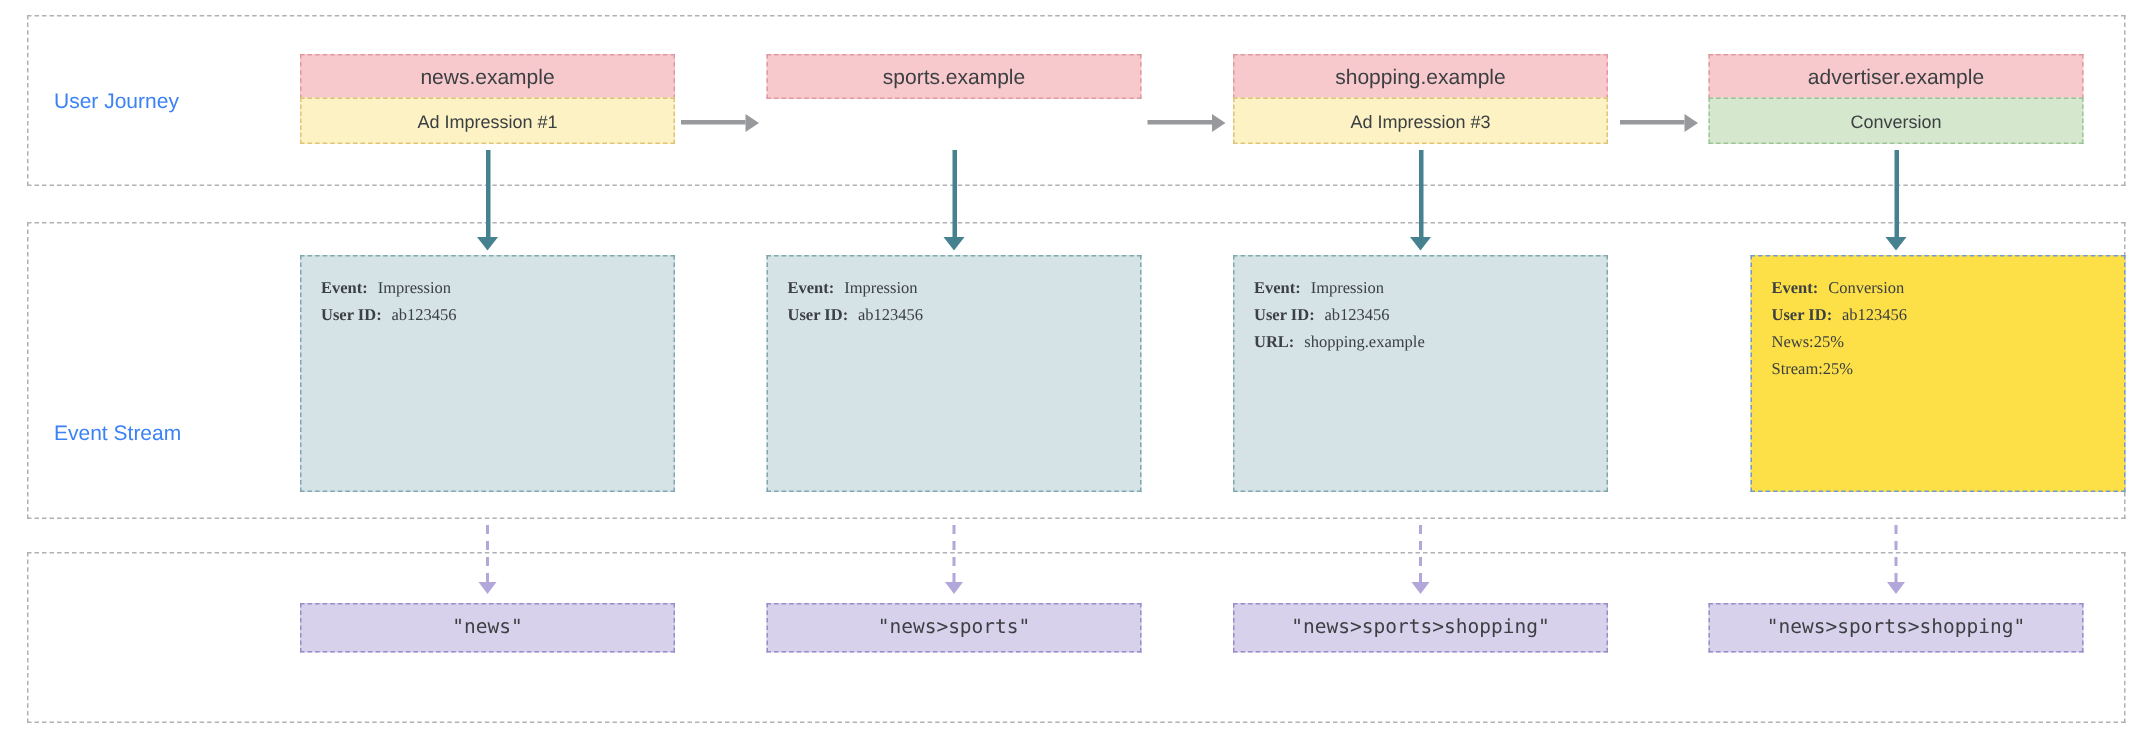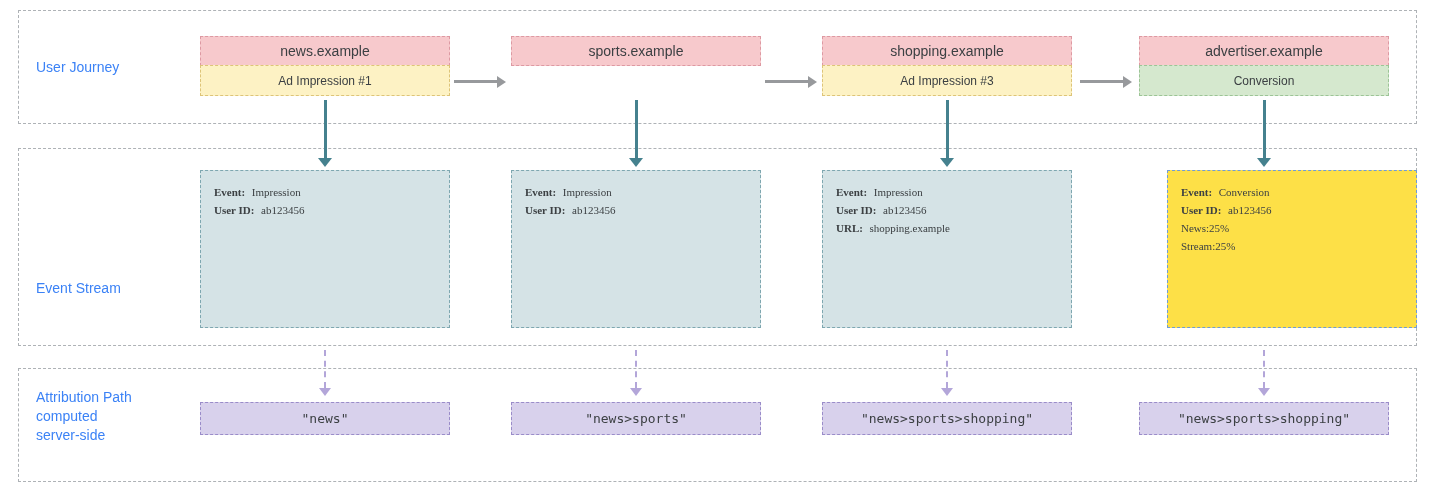--- a/index.html
+++ b/index.html
@@ -62,25 +62,20 @@
 <body>
 
 <div class="canvas">
 
   <div class="band journey"></div>
   <div class="band events"></div>
   <div class="band paths"></div>
 
   <div class="side-label" style="top:58px;">User Journey</div>
   <div class="side-label" style="top:255px;margin-top:24px;">Event Stream</div>
-  <div class="side-label" style="top:388px;">
-    <div>Attribution Path</div>
-    <div>computed</div>
-    <div>server-side</div>
-  </div>
 
   <div class="card" style="left:200px;">
     <div class="site">news.example</div>
     <div class="action">Ad Impression #1</div>
   </div>
   <div class="card" style="left:511px;">
     <div class="site">sports.example</div>
   </div>
   <div class="card" style="left:822px;">
     <div class="site">shopping.example</div>

